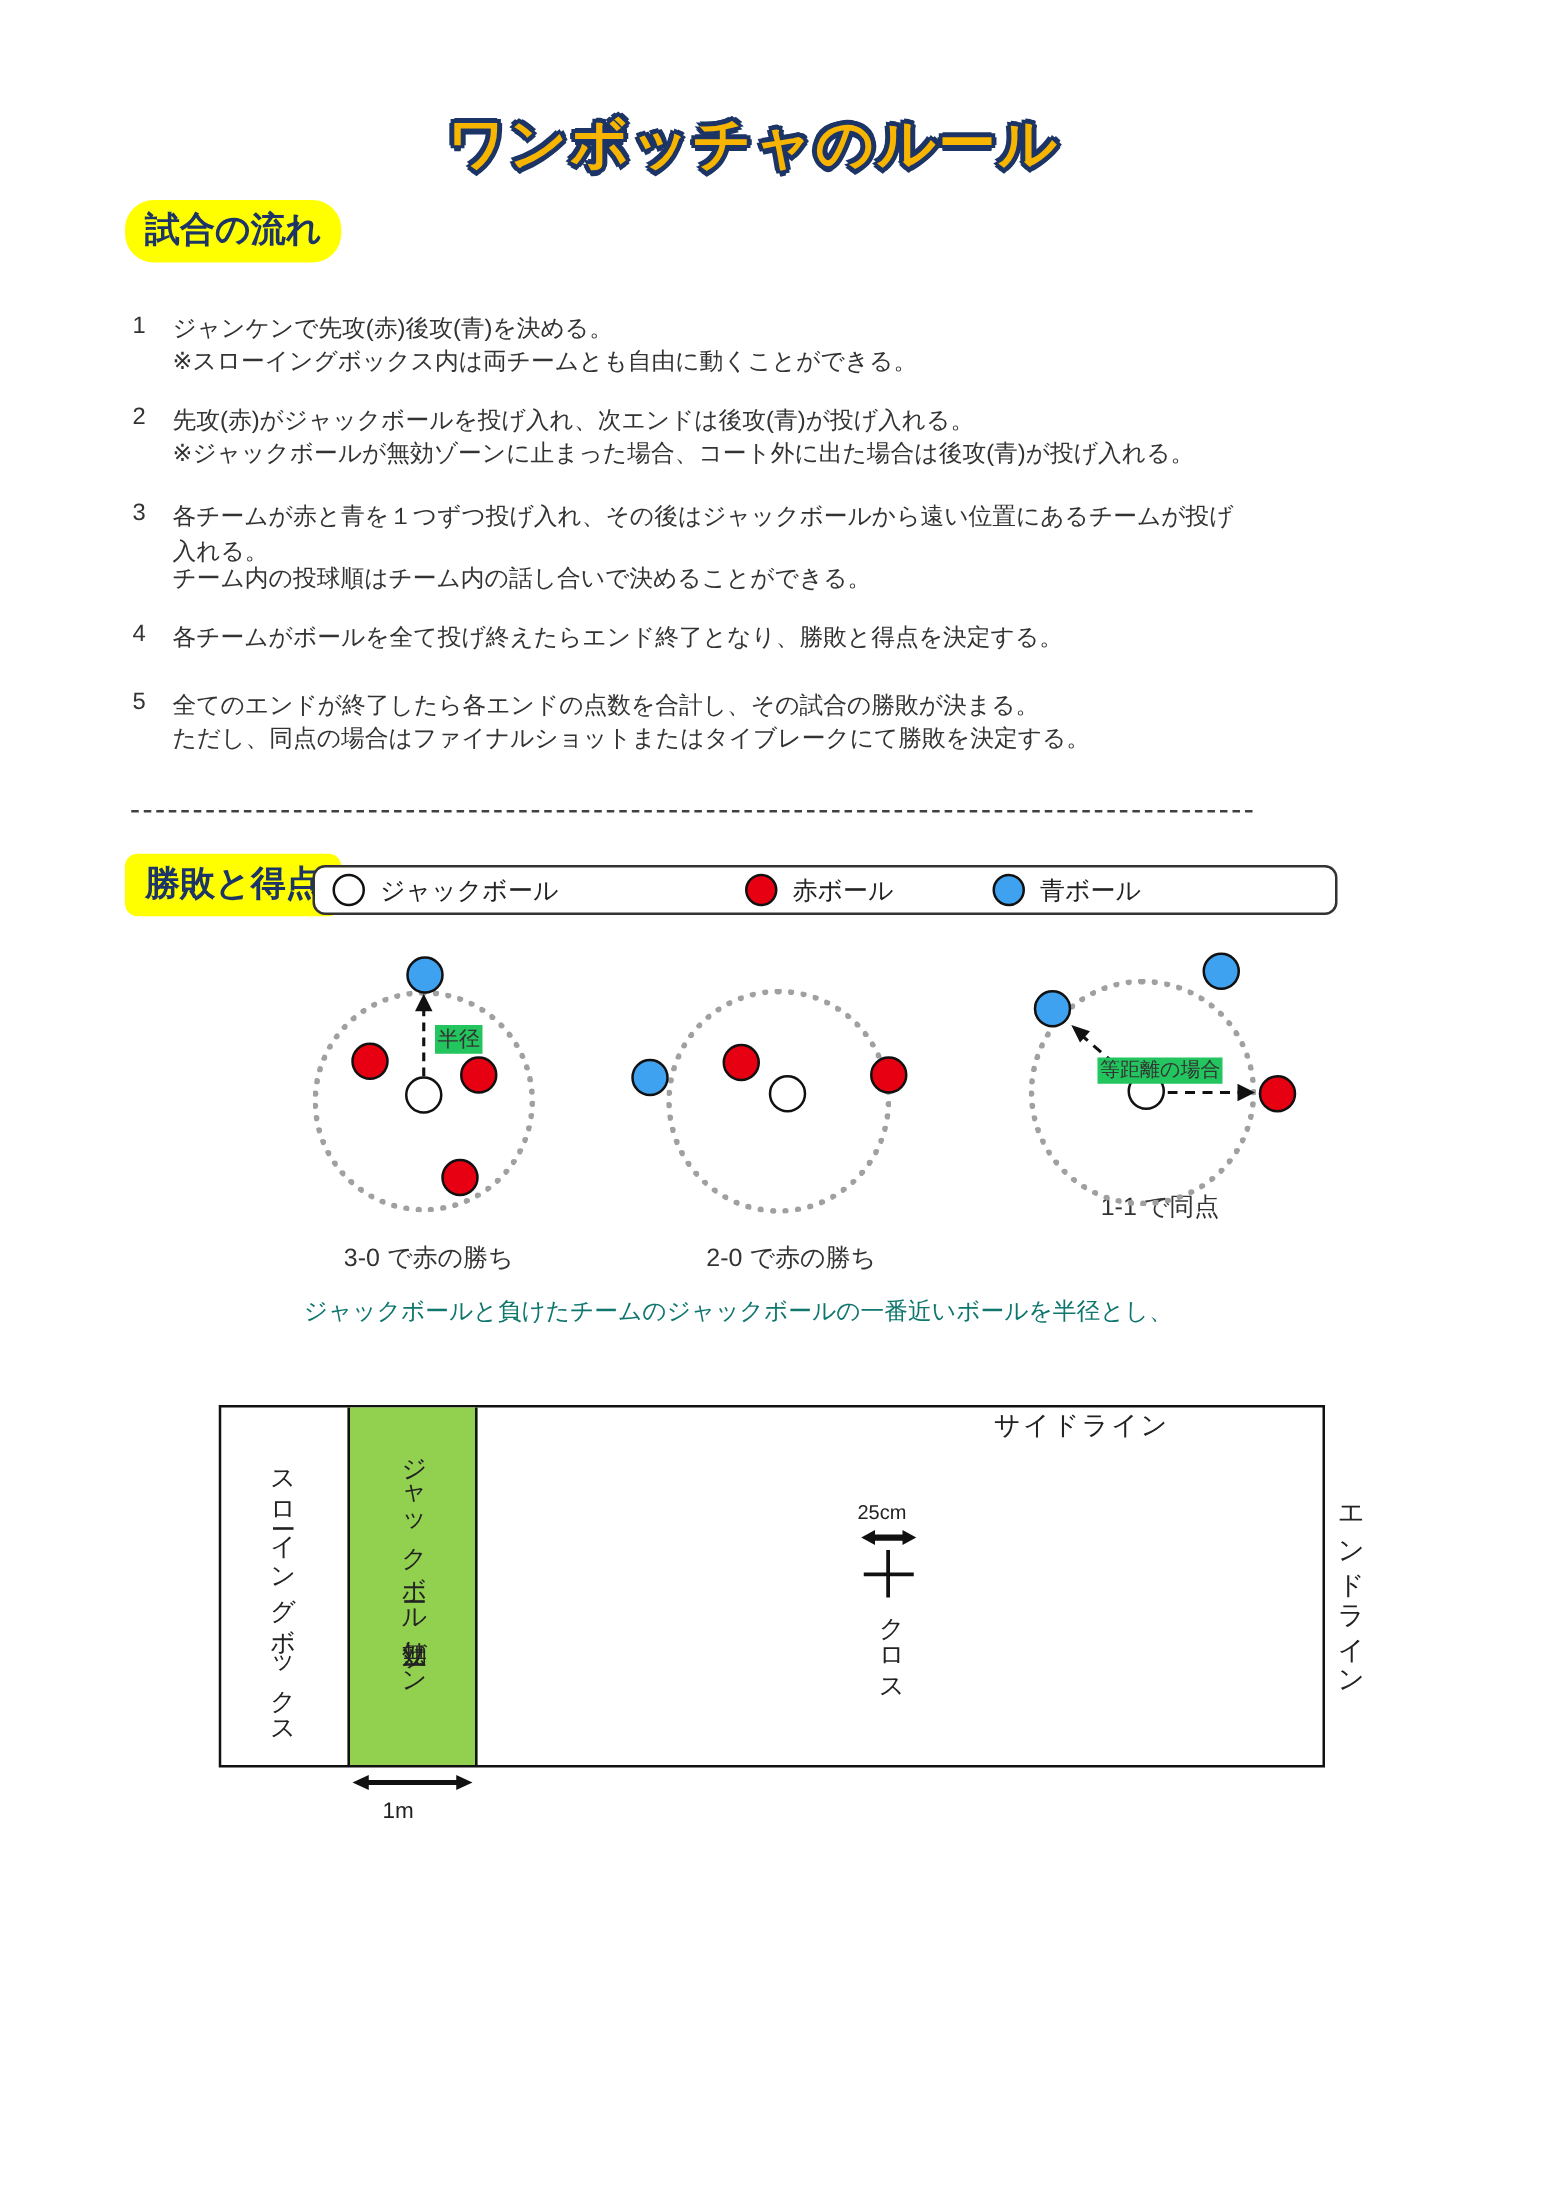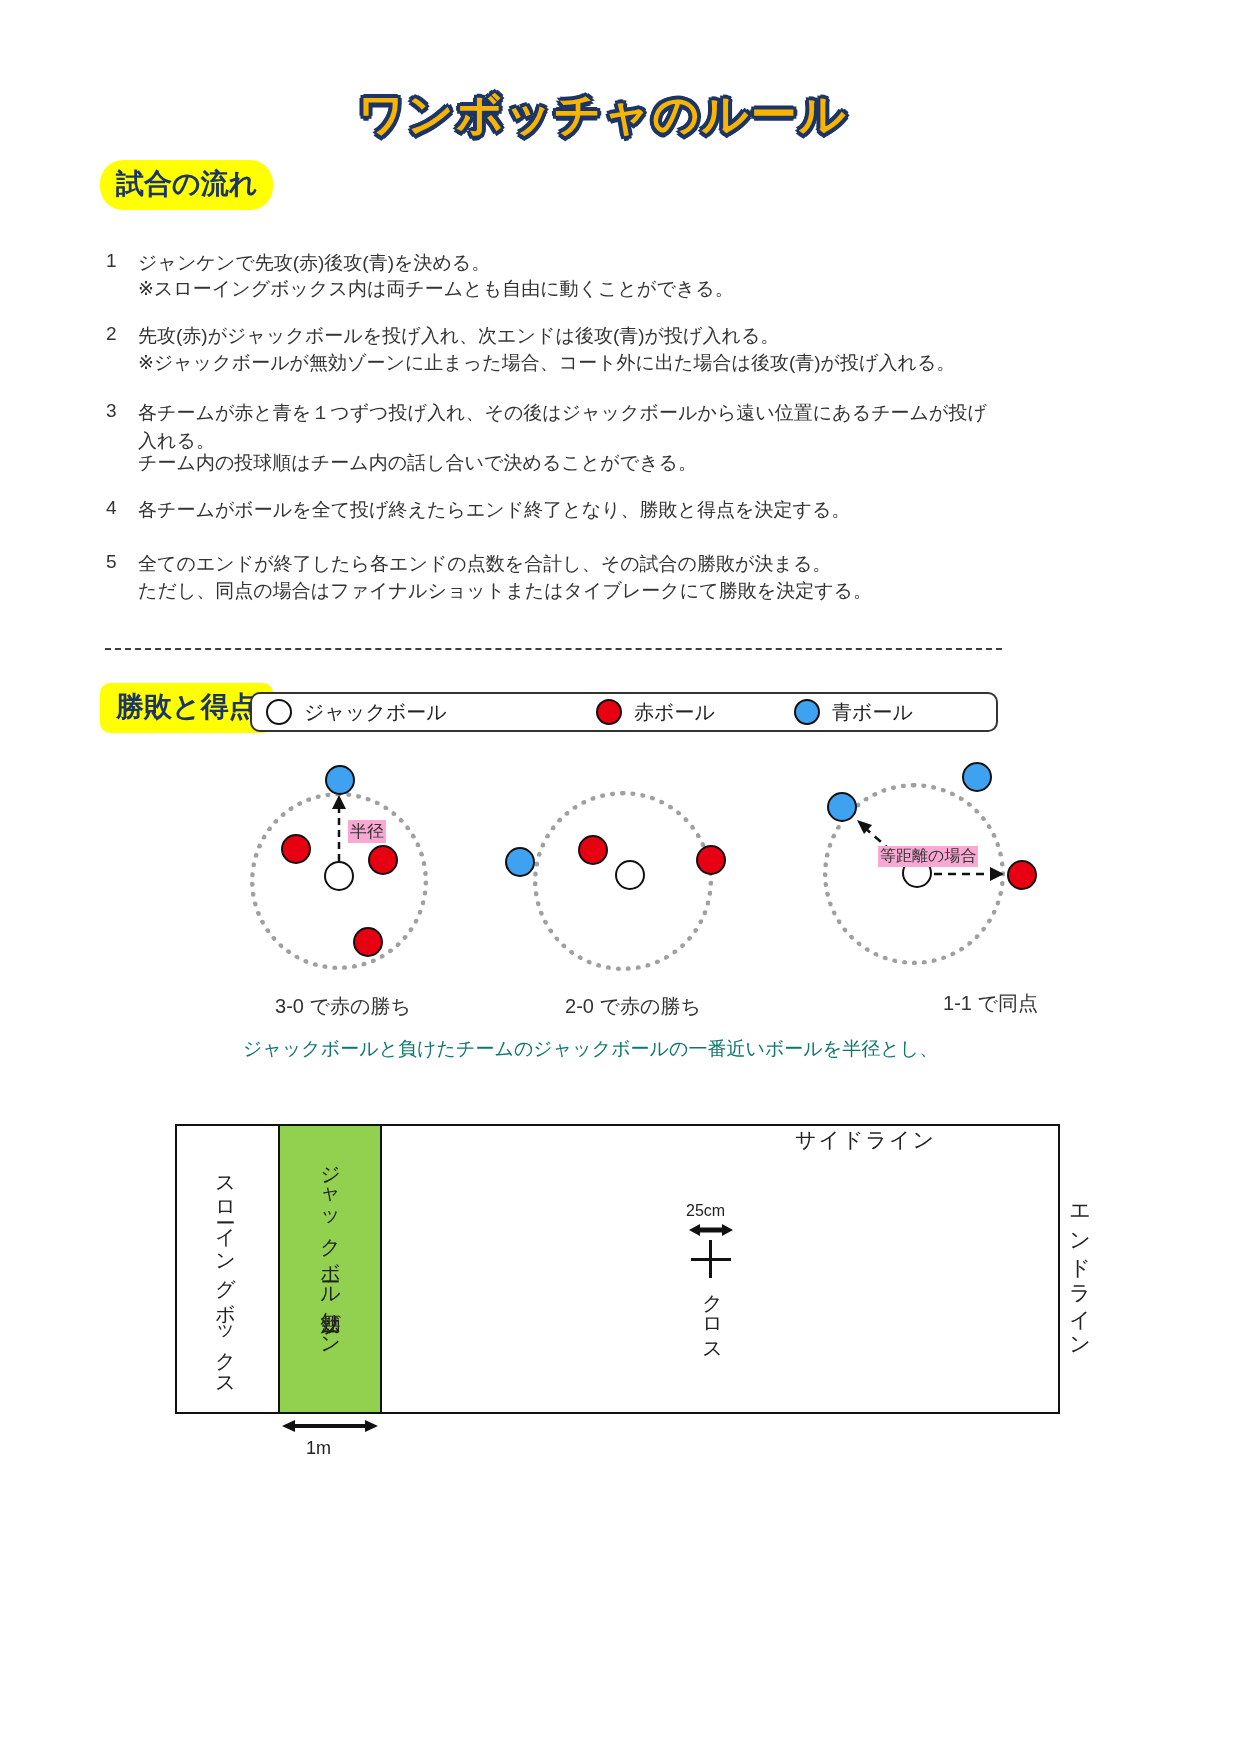--- a/index.html
+++ b/index.html
@@ -19,34 +19,34 @@
     padding:5px 16px 7px;border-radius:10px;white-space:nowrap;}
 
   
   .rule-num{position:absolute;left:106px;font-size:19px;color:#333;}
   .rule-line{position:absolute;left:138px;font-size:19px;color:#333;white-space:nowrap;}
 
   
   .divider{position:absolute;left:105px;top:648px;width:897px;border-top:2px dashed #404040;}
 
   
-  .legend-box{position:absolute;left:250px;top:692px;width:748px;height:40px;background:#fff;
+  .legend-box{position:absolute;left:250px;top:692px;width:820px;height:40px;background:#fff;
     border:2px solid #333;border-radius:10px;box-sizing:border-box;z-index:2;}
   .legend-item{position:absolute;top:0;height:100%;display:flex;align-items:center;gap:12px;}
   .legend-dot{width:26px;height:26px;border:2px solid #111;border-radius:50%;box-sizing:border-box;flex:none;}
   .legend-label{font-size:20px;color:#222;white-space:nowrap;}
 
   
   .dotted-circle{position:absolute;border:5px dotted #A0A0A0;border-radius:50%;box-sizing:border-box;z-index:1;}
   .ball{position:absolute;width:30px;height:30px;border:2px solid #111;border-radius:50%;
     box-sizing:border-box;z-index:3;}
   .ball.red{background:#E60012;}
   .ball.blue{background:#3FA2F0;}
   .ball.jack{background:#ffffff;}
-  .annot{position:absolute;font-size:16px;color:#333;background:#f9a8d4;padding:0 2px;z-index:4;white-space:nowrap;}
+  .annot{position:absolute;font-size:16px;color:#333;background:#22c55e;padding:0 2px;z-index:4;white-space:nowrap;}
   .caption{position:absolute;width:220px;text-align:center;font-size:20px;color:#333;white-space:nowrap;}
   .arrow-svg{position:absolute;z-index:4;}
 
   
   .note-line{position:absolute;left:243px;font-size:19px;color:#0f766e;white-space:nowrap;}
 
   
   .court{position:absolute;left:175px;top:1124px;width:885px;height:290px;border:2px solid #111;
     box-sizing:border-box;background:#fff;}
   .zone{position:absolute;left:101px;top:0;width:104px;height:100%;background:#92D050;
@@ -130,21 +130,21 @@
   <div class="ball red" style="left:1007px;top:860px;"></div>
   <svg class="arrow-svg" style="left:845px;top:808px;" width="70" height="64">
     <line x1="57" y1="52" x2="20" y2="20" stroke="#111" stroke-width="2.5" stroke-dasharray="8 6"></line>
     <polygon points="12,12 27,17 19,26" fill="#111"></polygon>
   </svg>
   <svg class="arrow-svg" style="left:934px;top:864px;" width="80" height="20">
     <line x1="0" y1="10" x2="58" y2="10" stroke="#111" stroke-width="2.5" stroke-dasharray="8 6"></line>
     <polygon points="70,10 56,3 56,17" fill="#111"></polygon>
   </svg>
   <div class="annot" style="left:878px;top:826px;margin-top:20px;">等距離の場合</div>
-  <div class="caption" style="left:818px;top:990px;text-align:right;">1-1 で同点</div>
+  <div class="caption" style="left:818px;top:952px;">1-1 で同点</div>
 
   <div class="note-line" style="top:1036px;">ジャックボールと負けたチームのジャックボールの一番近いボールを半径とし、</div>
 
   <div class="court">
     <div class="zone"></div>
   </div>
 
   <div class="vtext" style="left:213px;top:1163px;font-size:20px;letter-spacing:2px;">スローイングボックス</div>
   <div class="vtext" style="left:318px;top:1152px;font-size:20px;letter-spacing:1px;">ジャックボール無効ゾーン</div>
   <div class="abs" style="left:795px;top:1126px;font-size:21px;letter-spacing:2px;color:#222;">サイドライン</div>

